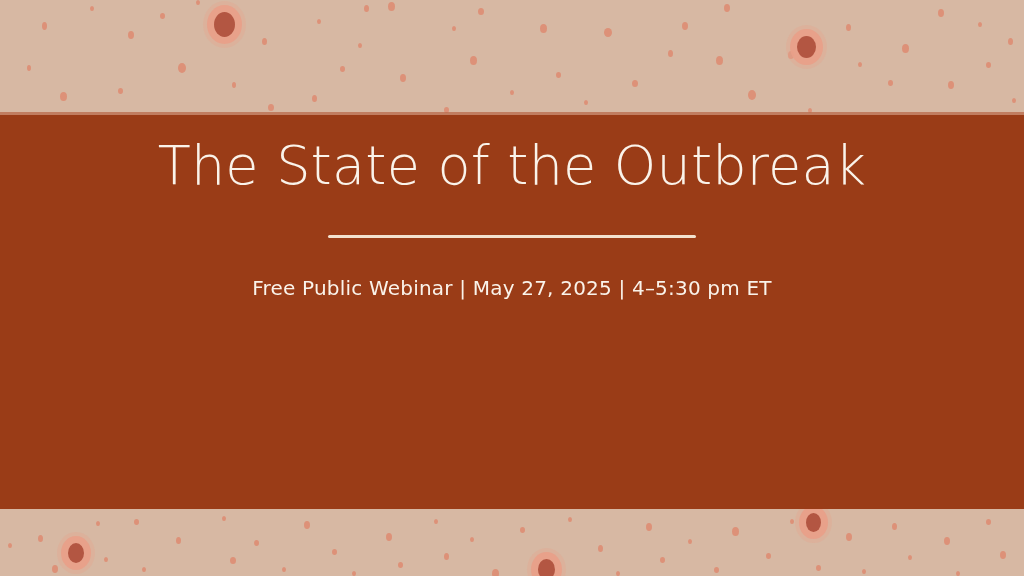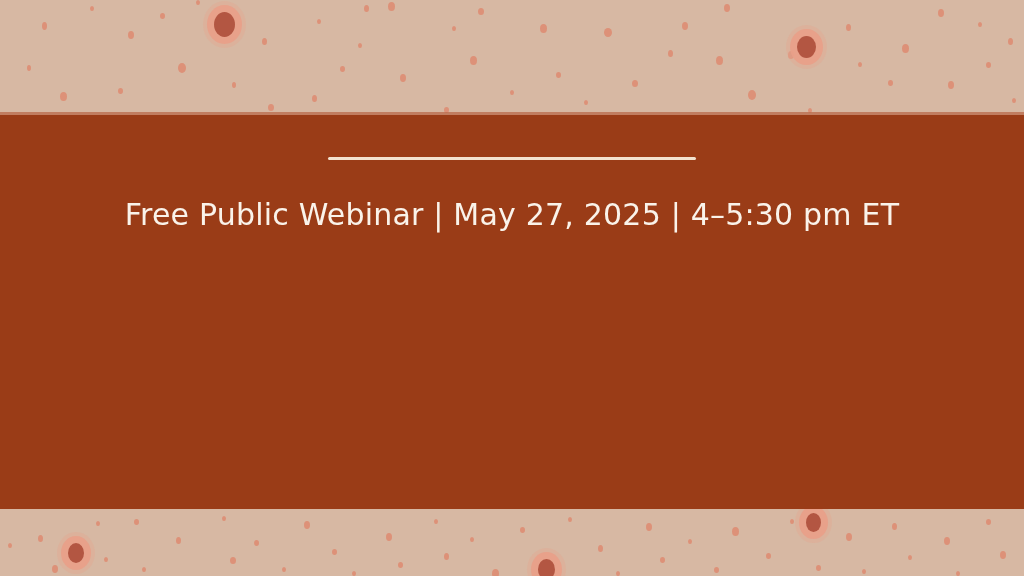--- a/index.html
+++ b/index.html
@@ -103,21 +103,21 @@
     margin-top: 42px;
     border-radius: 2px;
   }
 
   #details {
     margin: 0;
     padding: 0;
     color: #FAF3EA;
     font-family: "DejaVu Sans", "Liberation Sans", sans-serif;
     font-weight: 400;
-    font-size: 30px;
+    font-size: 20px;
     letter-spacing: 0.2px;
     line-height: 1;
     text-align: center;
     margin-top: 40px;
   }
 </style>
 </head>
 <body>
 
 <div id="slide">
@@ -219,19 +219,20 @@
       <div class="speck speck-large" style="left: 68px; top: 34px; width: 16px; height: 20px;"></div>
       <div class="speck speck-large" style="left: 538px; top: 50px; width: 17px; height: 21px;"></div>
       <div class="speck speck-large" style="left: 806px; top: 4px; width: 15px; height: 19px;"></div>
     </div>
 
   <div class="band-edge" id="edge-top"></div>
   <div class="band-edge" id="edge-bottom"></div>
 
   <div id="panel">
 
+    <h2 id="subtitle">The State of the Outbreak</h2>
 
     <div id="divider"></div>
 
     <p id="details">Free Public Webinar | May 27, 2025 | 4–5:30 pm ET</p>
   </div>
 
 </div>
 
 </body></html>

